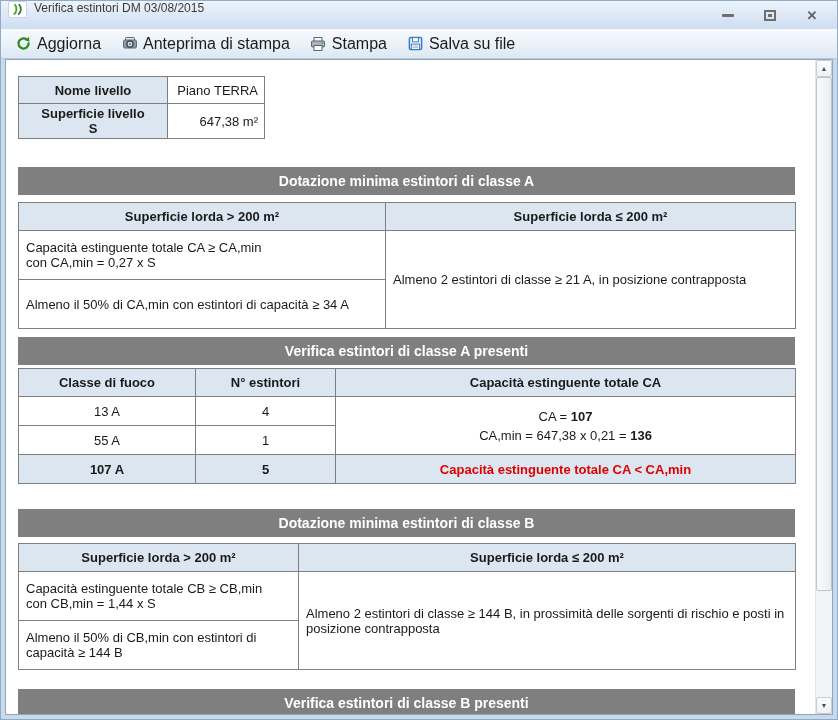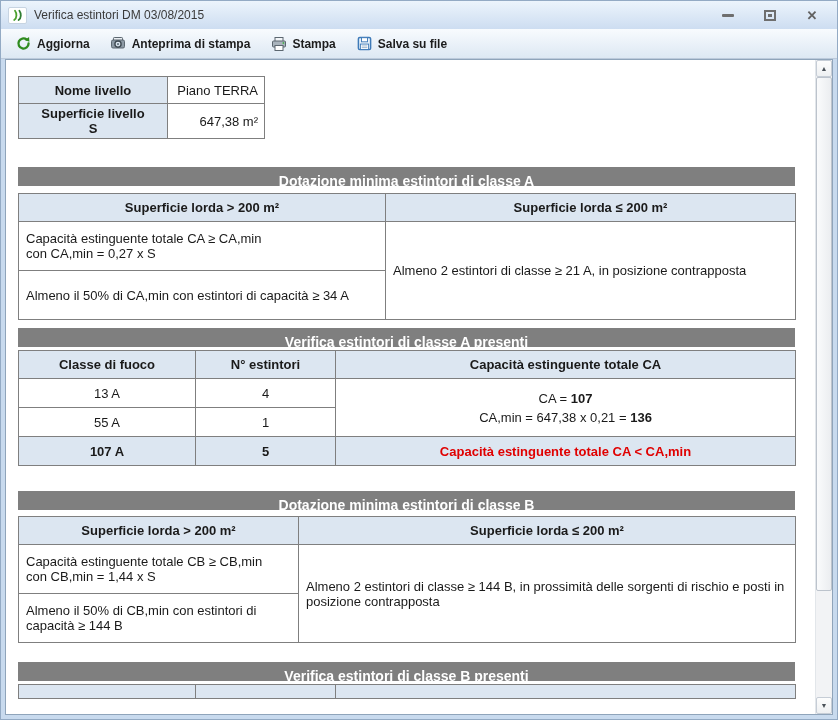--- a/index.html
+++ b/index.html
@@ -3,59 +3,59 @@
 <meta charset="utf-8">
 <style>
   * { margin:0; padding:0; box-sizing:border-box; }
   html,body { width:838px; height:720px; }
   body { font-family:"Liberation Sans", sans-serif; background:#eef3f9; }
 
   .window { position:relative; width:838px; height:720px;
             background:#c8daee; border:1px solid #93aac4; }
 
   
-  .titlebar { height:28px; display:flex; align-items:center; padding:0 10px 0 7px;
+  .titlebar { height:28px; display:flex; padding:0 10px 0 7px;
               background:linear-gradient(#ecf4fc,#cdddf1); }
   .app-icon { width:19px; height:17px; background:#fff; border:1px solid #c7d4e2;
               border-radius:2px; display:flex; align-items:center; justify-content:center;
               margin-right:7px; flex:none; }
   .title { font-size:12px; color:#3a3a3a; flex:1; white-space:nowrap; overflow:hidden; }
   .win-controls { display:flex; gap:24px; align-items:center; margin-right:6px; }
   .wc { width:18px; height:15px; display:flex; align-items:center; justify-content:center; cursor:pointer; }
   .dash { width:12px; height:3px; background:#6e6e6e; border-radius:1px; }
   .boxico { width:12px; height:11px; border:2px solid #6e6e6e; display:flex;
             align-items:center; justify-content:center; }
   .boxico i { display:block; width:4px; height:3px; background:#6e6e6e; }
   .closex { font-size:13px; font-weight:bold; color:#616161; line-height:1; }
 
   
   .toolbar { height:30px; display:flex; align-items:center; gap:12px; padding:0 10px;
              background:linear-gradient(#f8fbfe,#dde8f3); border-bottom:1px solid #bccadb; }
-  .tbtn { display:flex; align-items:center; gap:5px; font-size:12px; color:#1c1c1c;
-          padding:3px 4px; border-radius:2px; cursor:pointer;font-weight:bold; }
+  .tbtn { display:flex; align-items:center; gap:5px; font-size:16px; color:#1c1c1c;
+          padding:3px 4px; border-radius:2px; cursor:pointer; }
   .ticon { display:flex; align-items:center; justify-content:center; width:17px; height:17px; flex:none; }
 
   
   .content { position:absolute; left:4px; right:4px; top:58px; bottom:4px;
              background:#fff; border:1px solid #8fa4ba; overflow:hidden; }
   .doc { position:absolute; left:0; top:0; right:17px; bottom:0;
          padding:16px 6px 0 12px; overflow:hidden; }
 
   table { border-collapse:collapse; table-layout:fixed; }
   td,th { border:1px solid #7f7f7f; font-size:13px; color:#1a1a1a; }
   th { background:#dce6f1; font-weight:bold; text-align:center; height:28px; padding:2px 4px;margin-top:29px; }
 
   
   .info-tbl { width:234px; }
   .info-tbl .lbl { width:149px; background:#dce6f1; font-weight:bold; text-align:center;
                    height:27px; padding:2px 20px; }
   .info-tbl .val { width:97px; text-align:right; padding:2px 6px; background:#fff; }
 
   
-  .secbar { width:777px; height:19px; background:#7f7f7f; color:#fff; font-weight:bold;
+  .secbar { width:777px; height:28px; background:#7f7f7f; color:#fff; font-weight:bold;
             font-size:14px; text-align:center; line-height:28px; }
 
   .tbl { width:777px; }
   .tbl td { background:#fff; padding:4px 7px; vertical-align:middle; }
   .pre { white-space:pre-line; }
   .rule-cell { height:49px; }
   .alt-cell { vertical-align:middle; }
 
   
   .chk td { text-align:center; height:29px; }

